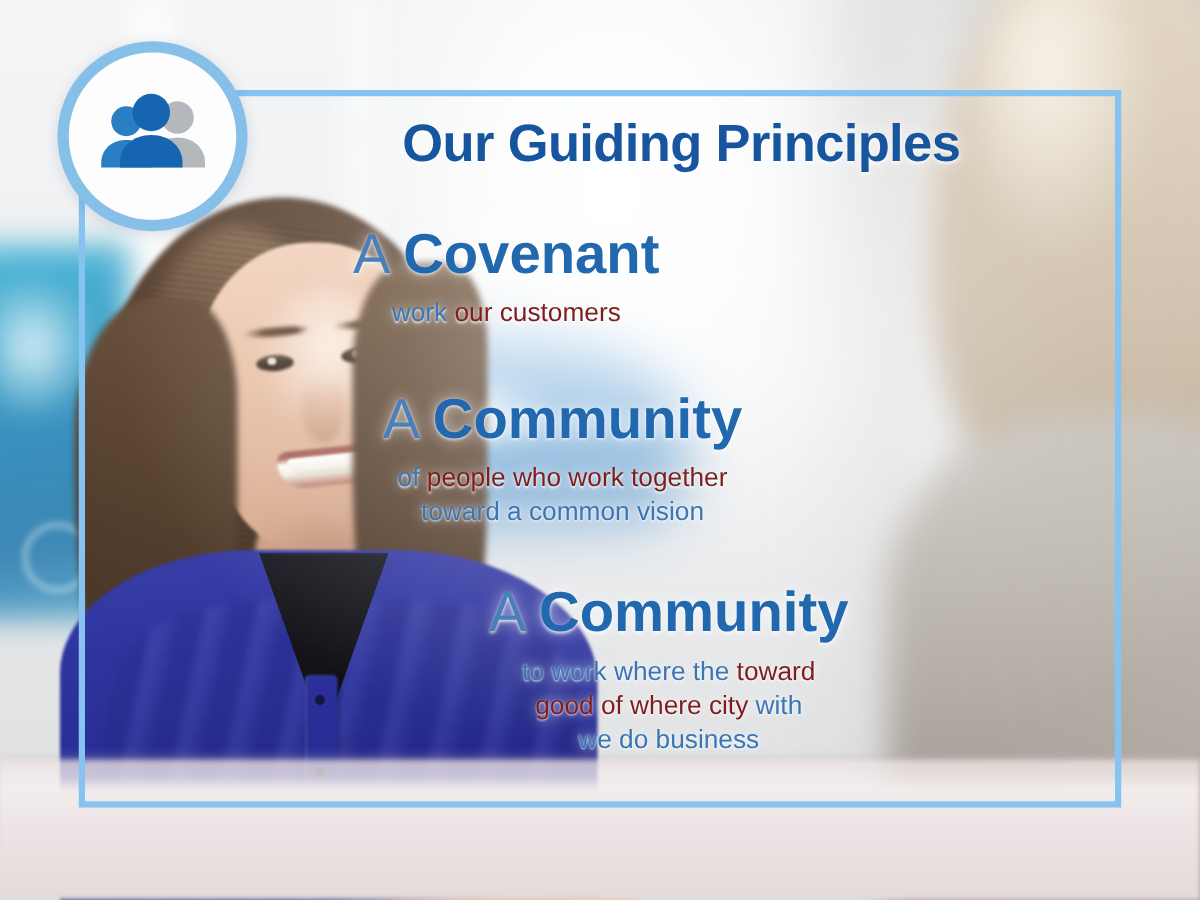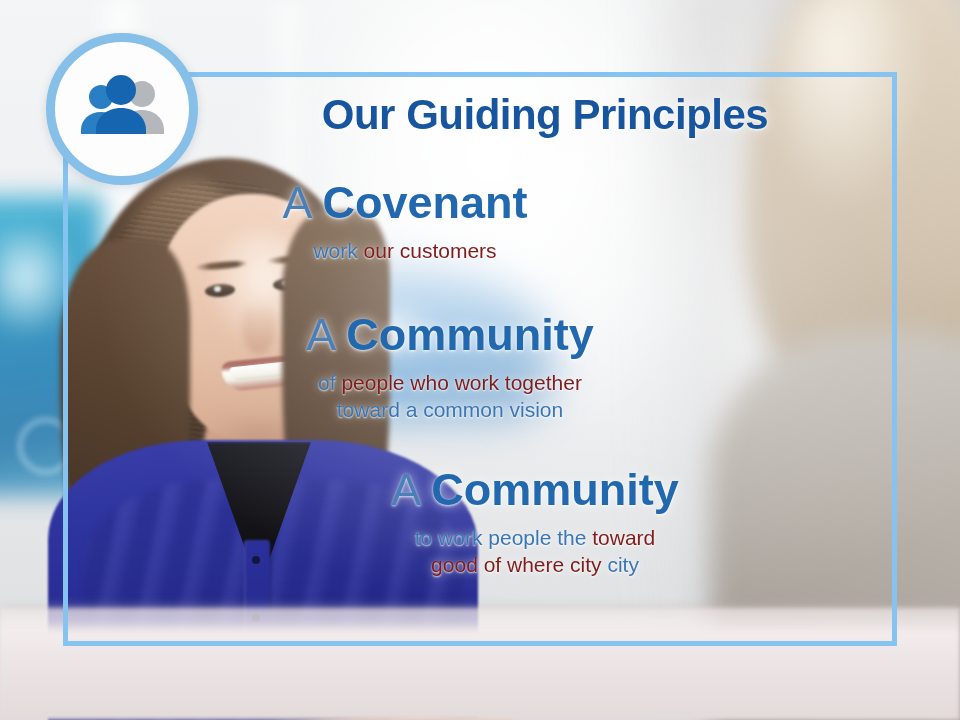--- a/index.html
+++ b/index.html
@@ -591,22 +591,23 @@
     <div class="principle" id="principle-1">
         <div class="p-head"><span class="art">A </span><span class="word">Community</span></div>
         <div class="p-sub">
           <span class="ln"><span>of </span><b>people who work together</b></span>
           <span class="ln"><span>toward a common vision</span></span>
         </div>
       </div>
     <div class="principle" id="principle-2">
         <div class="p-head"><span class="art">A </span><span class="word">Community</span></div>
         <div class="p-sub">
-          <span class="ln"><span>to work people the </span><b>toward</b></span>
-          <span class="ln"><b>good of where city</b><span> city</span></span>
+          <span class="ln"><span>to work where the </span><b>toward</b></span>
+          <span class="ln"><b>good of where city</b><span> with</span></span>
+          <span class="ln"><span>we do business</span></span>
         </div>
       </div>
   </div>
 
   <div class="circle-badge">
     <svg width="100" height="72" viewBox="0 0 100 72">
 
       <circle cx="70" cy="21" r="13" fill="#b4b8bc"></circle>
       <path d="M70 37c-13 0-22 9-22 20v4h44v-4c0-11-9-20-22-20z" fill="#b4b8bc"></path>
 

